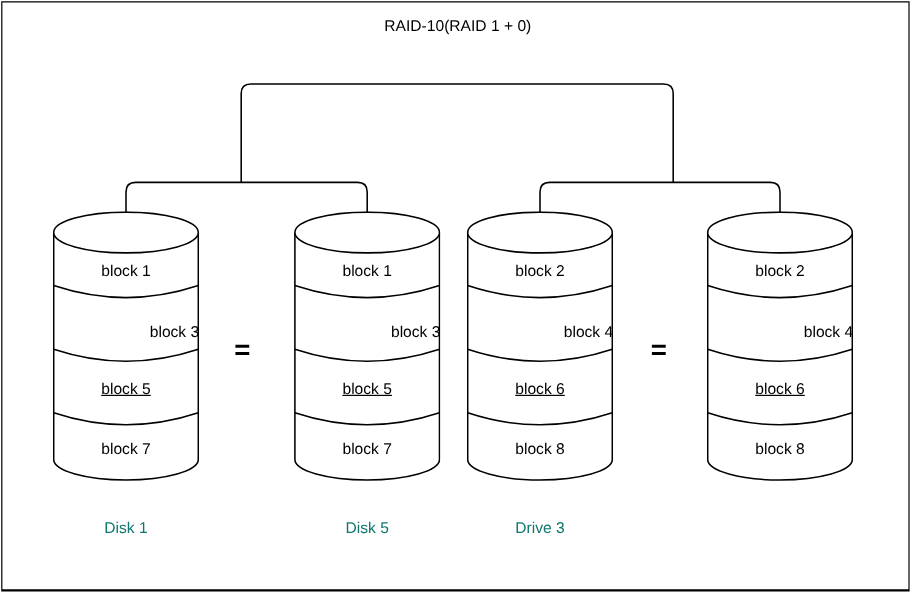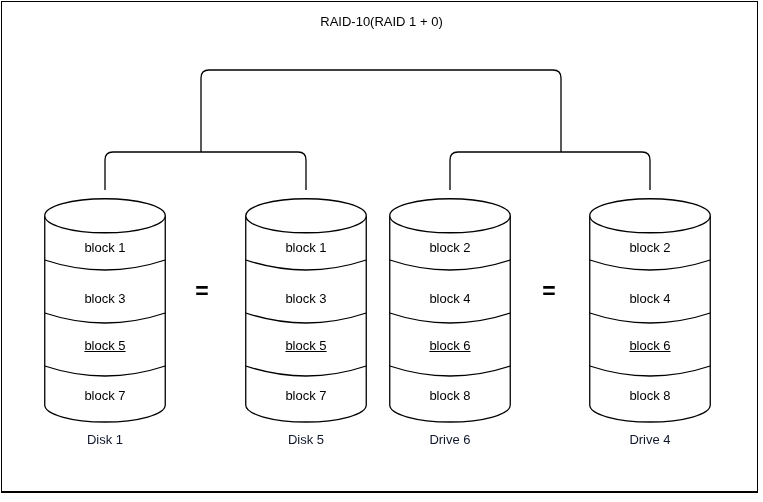--- a/index.html
+++ b/index.html
@@ -37,48 +37,48 @@
     line-height: 15px;
     color: #000000;
   }
   .connectors {
     position: absolute;
     left: 0;
     top: 0;
   }
   .disk {
     position: absolute;
-    top: 198px;
+    top: 176px;
     width: 122px;
     height: 226px;
   }
   .disk svg { display: block; }
   .block-label {
     position: absolute;
     left: 0;
     width: 122px;
     height: 20px;
     line-height: 20px;
     text-align: center;
     font-size: 13px;
     color: #000000;
   }
   .block-label.b0 { top: 40px; }
-  .block-label.b1 { top: 91px; }
+  .block-label.b1 { top: 91px; text-align: right; }
   .block-label.b2 { top: 138px; text-decoration: underline; }
   .block-label.b3 { top: 188px; }
   .disk-name {
     position: absolute;
     top: 430px;
     width: 122px;
     height: 20px;
     line-height: 20px;
     text-align: center;
     font-size: 13px;
-    color: #0f172a;
+    color: #0f766e;
   }
   .equals {
     position: absolute;
     top: 277px;
     width: 40px;
     height: 28px;
     line-height: 28px;
     text-align: center;
     font-size: 23px;
     font-weight: bold;
@@ -172,16 +172,15 @@
     <div class="block-label b1">block 4</div>
     <div class="block-label b2">block 6</div>
     <div class="block-label b3">block 8</div>
   </div>
 
   <div class="equals eq1">=</div>
   <div class="equals eq2">=</div>
 
   <div class="disk-name d1">Disk 1</div>
   <div class="disk-name d2">Disk 5</div>
-  <div class="disk-name d3">Drive 6</div>
-  <div class="disk-name d4">Drive 4</div>
+  <div class="disk-name d3">Drive 3</div>
 
 </div>
 
 </body></html>

